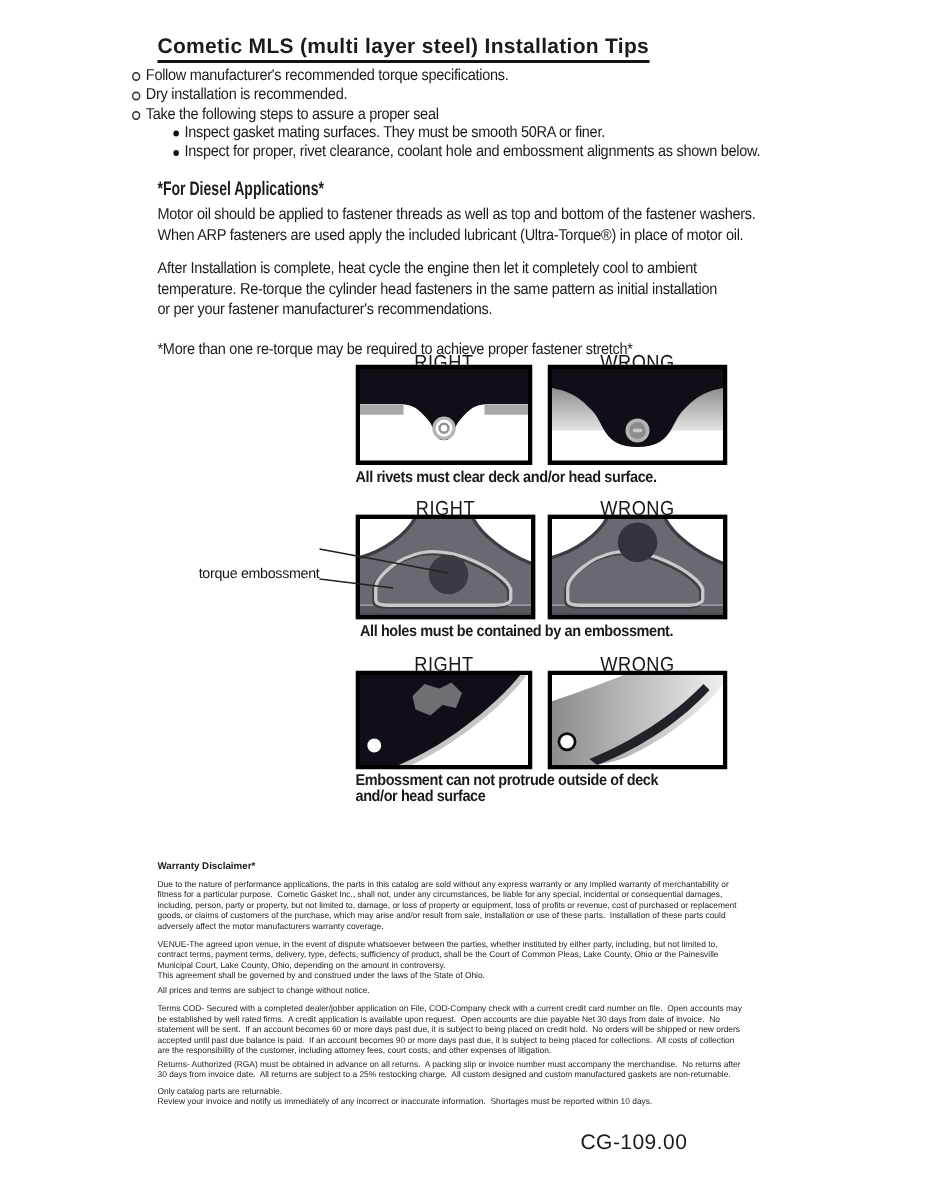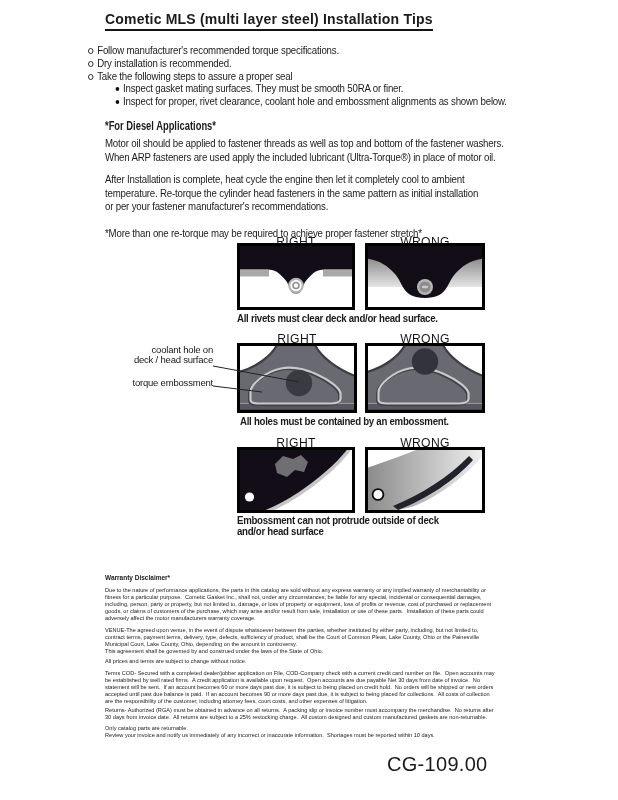--- a/index.html
+++ b/index.html
@@ -46,29 +46,29 @@
     transform:scaleX(0.92); transform-origin:left top; width:330px;
   }
   .anno {
     font-size:9.5px; letter-spacing:-0.2px; line-height:10px; text-align:right;
     width:123px; color:#161616;
   }
   .fine {
     font-size:5.6px; line-height:7px; letter-spacing:0; color:#232323; width:470px;
   }
   .fine-head { font-size:6.5px; font-weight:bold; color:#1a1a1a; }
-  .page-num { font-size:20px; letter-spacing:0.3px; color:#1c1c1c; }
+  .page-num { font-size:14px; letter-spacing:0.3px; color:#1c1c1c; }
   svg { display:block; }
 </style>
 </head>
 <body>
 
 <div class="page">
 
-  <div class="abs" style="left:105px; top:10px;">
+  <div class="abs" style="left:105px; top:22px;">
     <span class="title">Cometic MLS (multi layer steel) Installation Tips</span>
   </div>
 
   <div class="abs tips" style="left:88px; top:44px;">
     <div class="tip-row">
       <span class="marker-open"></span>
       <span>Follow manufacturer's recommended torque specifications.</span>
     </div>
     <div class="tip-row">
       <span class="marker-open"></span>
@@ -128,22 +128,20 @@
       <rect x="56.8" y="42.8" width="6.4" height="2.4" rx="1.2" fill="#c9c9c9"></rect>
       <rect x="1.5" y="1.5" width="117" height="64" fill="none" stroke="#000000" stroke-width="3"></rect>
     </svg>
   </div>
 
   <div class="abs cap pre" style="left:237px; top:313px;">All rivets must clear deck and/or head surface.</div>
 
   <div class="abs rw-label" style="left:237px; top:331px; width:120px;">RIGHT</div>
   <div class="abs rw-label" style="left:365px; top:331px; width:120px;">WRONG</div>
 
-  <div class="abs anno pre" style="left:90px; top:345px;">coolant hole on
-deck / head surface</div>
   <div class="abs anno pre" style="left:90px; top:378px;">torque embossment</div>
 
   <div class="abs" style="left:237px; top:343px;">
     <svg width="120" height="70" viewBox="0 0 120 70">
       <rect x="0" y="0" width="120" height="70" fill="#696971"></rect>
       <rect x="2" y="60.5" width="116" height="7.5" fill="#57575f"></rect>
       <line x1="2" y1="60.5" x2="118" y2="60.5" stroke="#9d9da2" stroke-width="0.9"></line>
       <rect x="2" y="66" width="116" height="2.5" fill="#46464e"></rect>
       <path d="M2,2 H40 C34,13 20,24 2,29 Z" fill="#ffffff"></path>
       <path d="M40,2 C34,13 20,24 2,29" stroke="#3c3c44" stroke-width="2.2" fill="none"></path>

